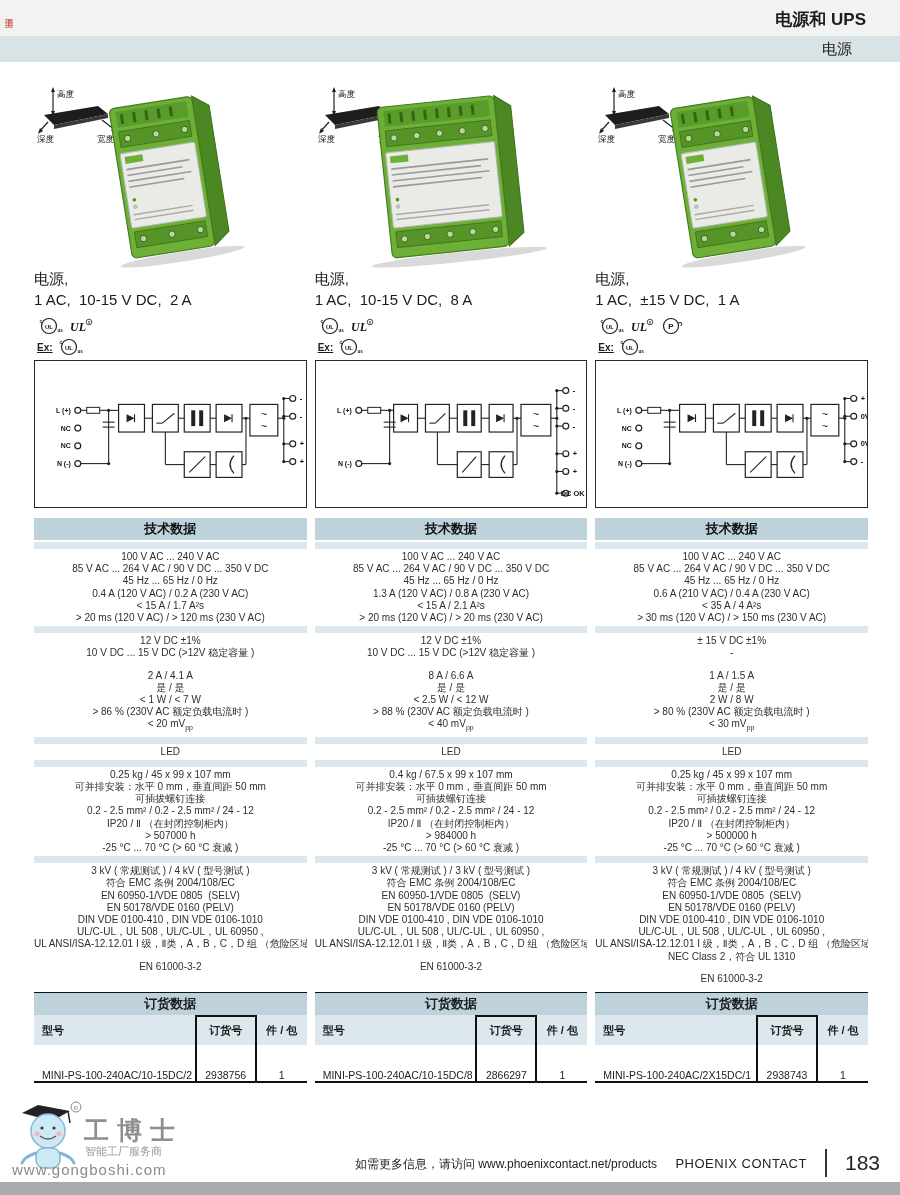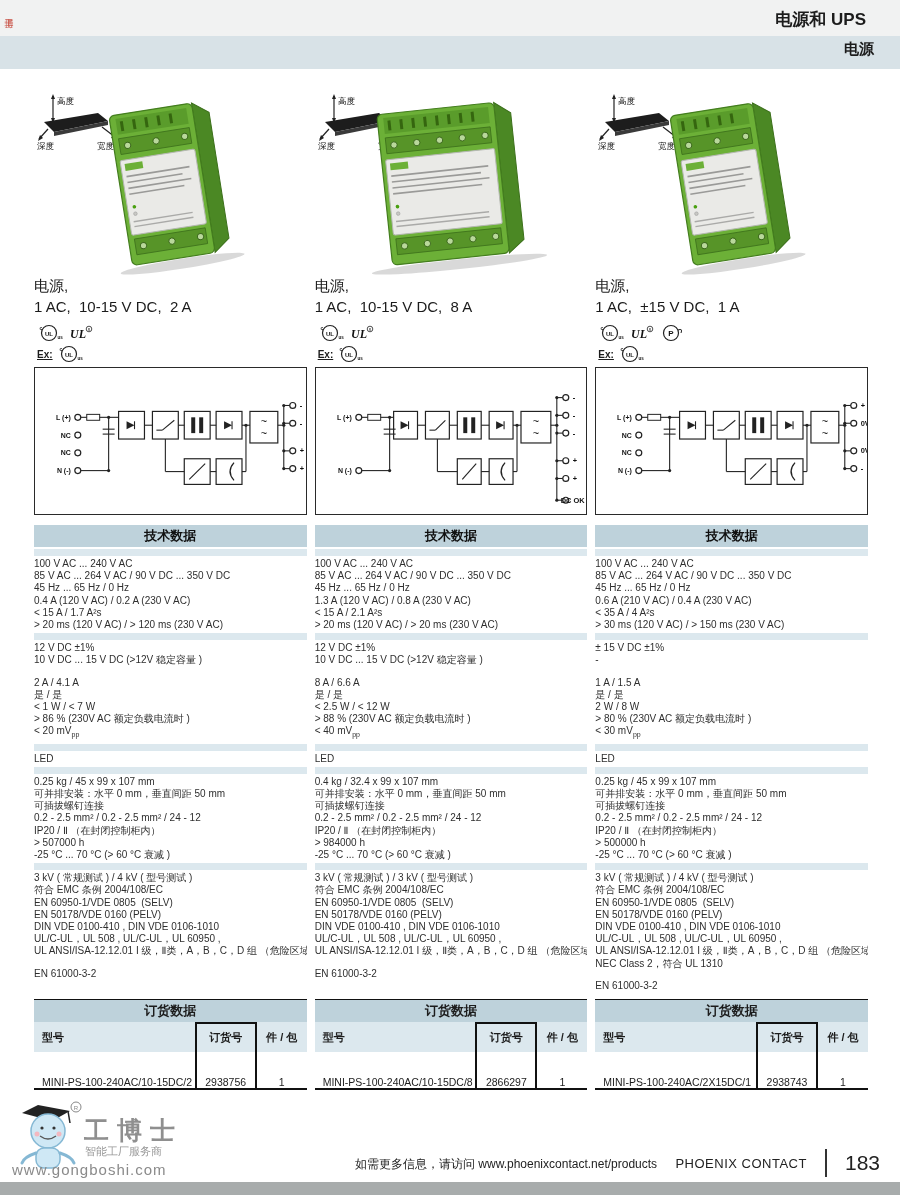--- a/index.html
+++ b/index.html
@@ -1,40 +1,40 @@
 <!DOCTYPE html>
 <html><head>
 <meta charset="utf-8">
 <style>
   html,body{margin:0;padding:0;}
   body{width:900px;height:1195px;position:relative;background:#fff;
        font-family:"Liberation Sans",sans-serif;color:#1c1c1c;overflow:hidden;}
   
   .hdr-top{height:36px;background:#f1f2f2;text-align:right;padding-right:34px;box-sizing:border-box;
            font-size:17px;font-weight:bold;line-height:40px;}
-  .hdr-band{height:33px;background:#d8e2e7;text-align:right;padding-right:26px;box-sizing:border-box;
-            font-size:15px;font-weight:bold;line-height:26px;}
+  .hdr-band{height:26px;background:#d8e2e7;text-align:right;padding-right:48px;box-sizing:border-box;
+            font-size:15px;font-weight:normal;line-height:26px;}
   .wm{position:absolute;left:2px;top:12px;writing-mode:vertical-rl;font-size:9px;color:#c03325;opacity:.8;}
   
   .cols{display:flex;gap:8px;padding:22px 32px 0 34px;}
   .col{flex:1;min-width:0;}
   .prod-area{height:184px;position:relative;}
   .dim-icon{position:absolute;left:2px;top:0;}
   .device{position:absolute;left:0;top:0;width:100%;height:100%;}
   .caption{height:46px;text-align:left;font-size:15px;line-height:21px;color:#1b1b1b;}
   .certs{height:46px;padding-left:3px;text-decoration:underline;}
   .cert-row{display:flex;align-items:center;gap:5px;height:23px;}
   .ex-row{display:flex;align-items:center;gap:4px;height:20px;font-size:10px;font-weight:bold;}
   .diagram{display:block;width:100%;height:148px;border:1.5px solid #2a2a2a;box-sizing:border-box;background:#fff;}
   .tech-hdr{margin-top:10px;height:22px;background:#bed2db;text-align:center;font-weight:bold;
             font-size:13px;line-height:22px;color:#101010;}
   .tech-body{height:452px;overflow:hidden;font-size:10px;color:#2e2e2e;}
   .band{height:7px;background:#dce8ee;margin:2px 0;}
   .gap{height:8px;}
-  .tgroup{margin:1px 0;}
+  .tgroup{margin:1px 0;text-align:center;}
   .tline{line-height:12.2px;white-space:nowrap;overflow:hidden;}
   .tline sub{font-size:7px;}
   .order-hdr{height:22px;background:#bed2db;border-top:1.5px solid #111;text-align:center;
              font-weight:bold;font-size:13px;line-height:22px;}
   .order-table{position:relative;border-bottom:2px solid #111;}
   .ot-head{display:flex;background:#dce8ee;height:30px;align-items:center;font-weight:bold;font-size:11px;}
   .ot-row{display:flex;height:24px;align-items:flex-end;font-size:10.5px;margin-top:12px;}
   .c-model{flex:1;padding-left:8px;min-width:0;white-space:nowrap;overflow:hidden;}
   .c-order{width:62px;text-align:center;}
   .c-pack{width:50px;text-align:center;}
@@ -446,21 +446,21 @@
           <div class="tline">&lt; 2.5 W / &lt; 12 W</div>
           <div class="tline">&gt; 88 % (230V AC 额定负载电流时 )</div>
           <div class="tline">&lt; 40 mV<sub>pp</sub></div>
         </div>
         <div class="band"></div>
         <div class="tgroup">
           <div class="tline">LED</div>
         </div>
         <div class="band"></div>
         <div class="tgroup">
-          <div class="tline">0.4 kg / 32.4 x 99 x 107 mm</div>
+          <div class="tline">0.4 kg / 67.5 x 99 x 107 mm</div>
           <div class="tline">可并排安装：水平 0 mm，垂直间距 50 mm</div>
           <div class="tline">可插拔螺钉连接</div>
           <div class="tline">0.2 - 2.5 mm² / 0.2 - 2.5 mm² / 24 - 12</div>
           <div class="tline">IP20 / Ⅱ&nbsp;（在封闭控制柜内）</div>
           <div class="tline">&gt; 984000 h</div>
           <div class="tline">-25 °C ... 70 °C (&gt; 60 °C 衰减 )</div>
         </div>
         <div class="band"></div>
         <div class="tgroup">
           <div class="tline">3 kV ( 常规测试 ) / 3 kV ( 型号测试 )</div>

